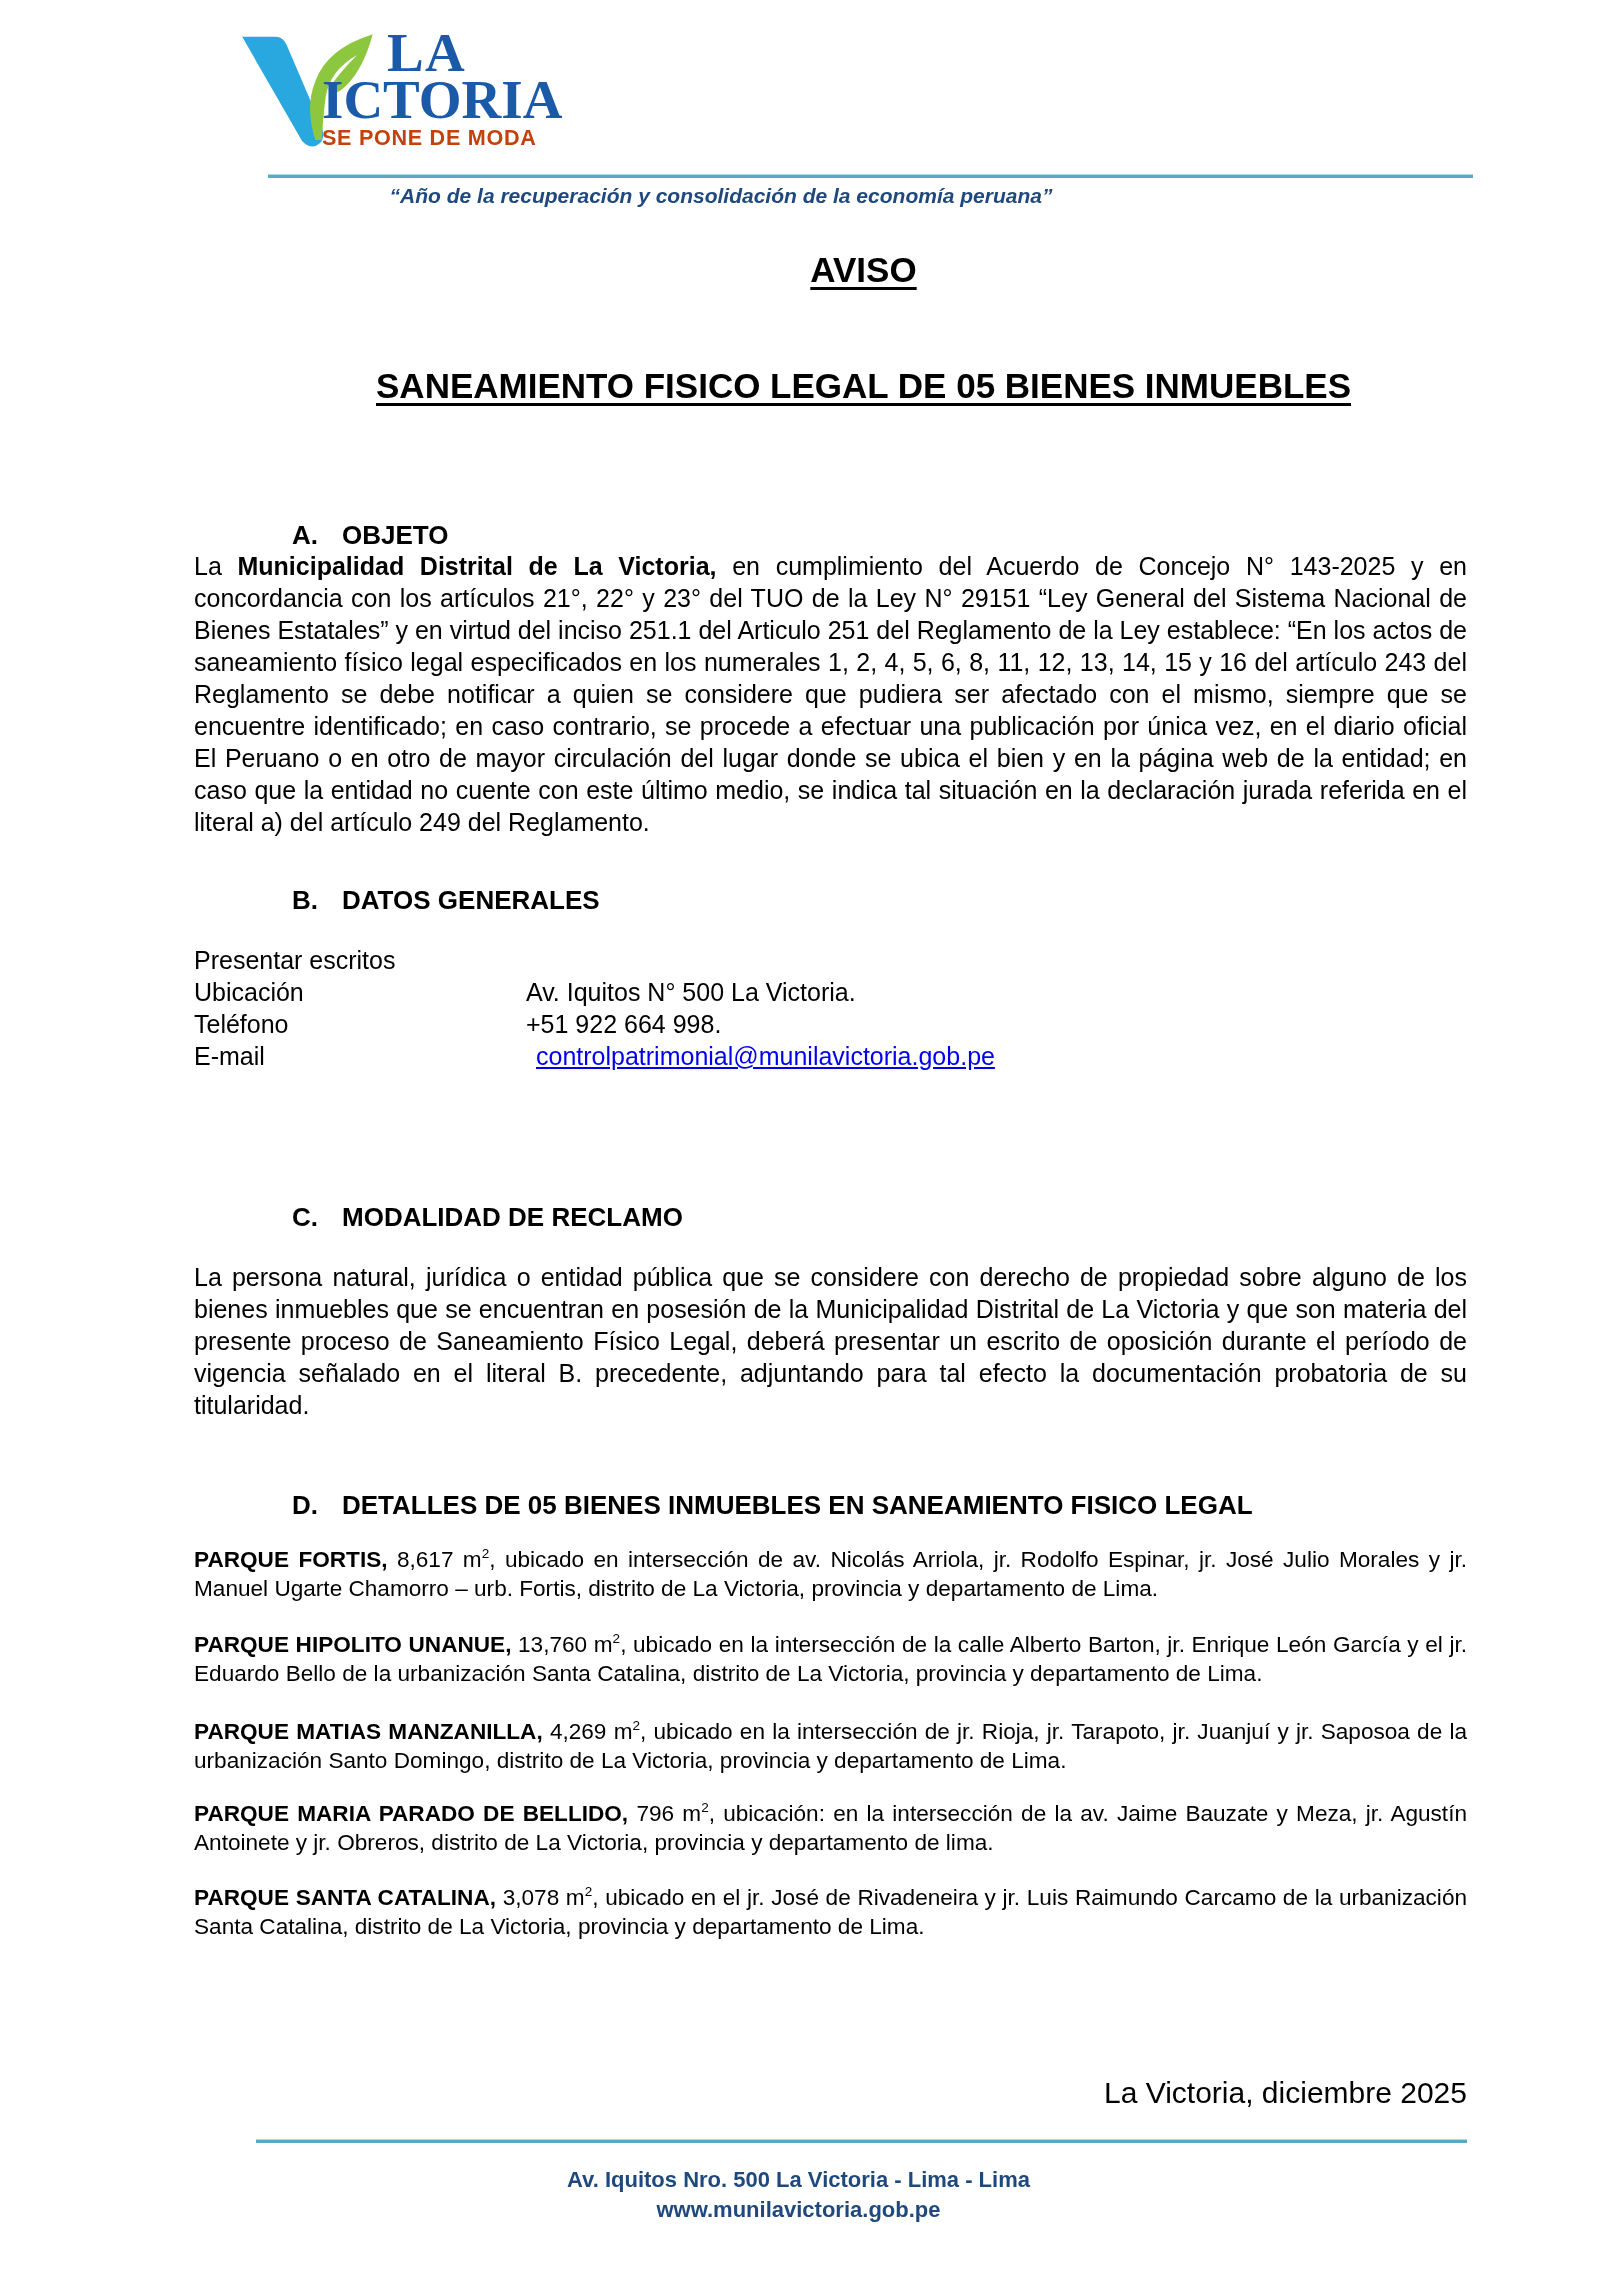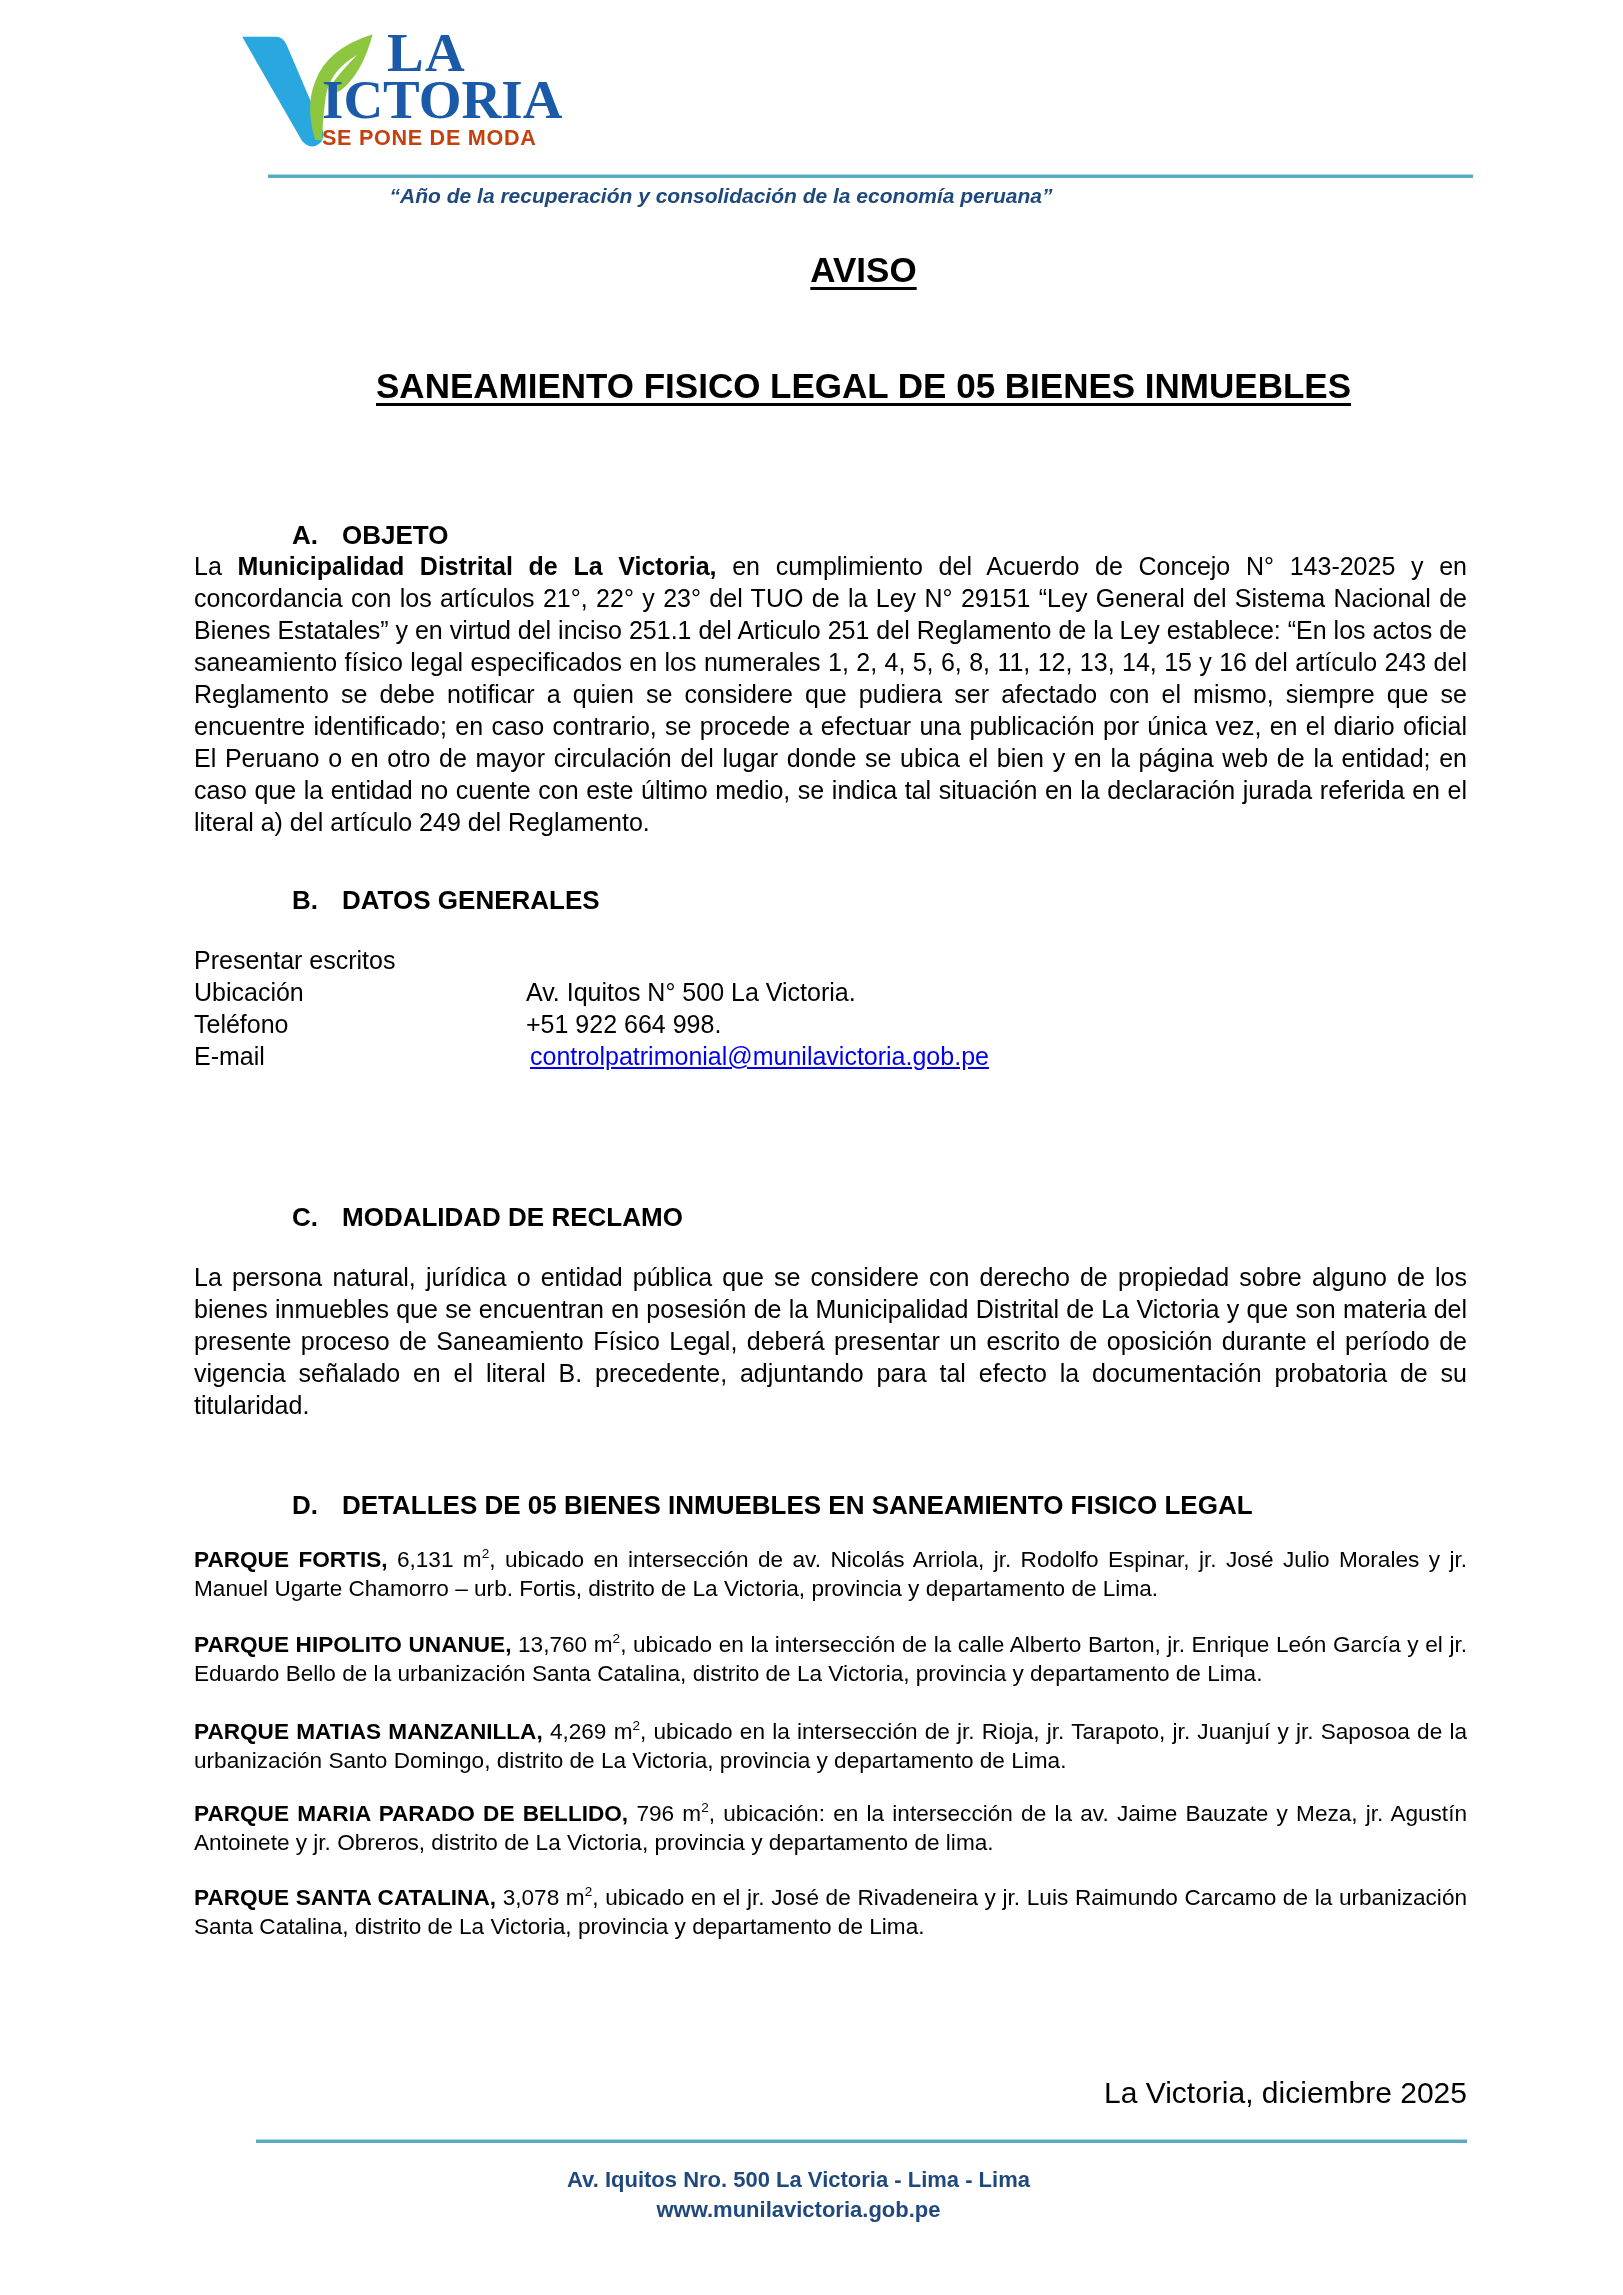--- a/index.html
+++ b/index.html
@@ -33,21 +33,21 @@
   .section-h .letter { display: inline-block; width: 50px; }
 
   .para { position: absolute; left: 194px; width: 1273px; font-size: 25px; line-height: 32px;
           text-align: justify; }
   .para b { font-weight: bold; }
 
   .data-table { position: absolute; left: 194px; top: 944px; font-size: 25px; line-height: 32px; }
   .data-row { display: flex; white-space: nowrap; }
   .data-label { width: 332px; }
   .data-value { }
-  .email-link { color: #0000ee; text-decoration: underline; margin-left: 4px; }
+  .email-link { color: #0000ee; text-decoration: underline; margin-left: 10px; }
 
   .item { position: absolute; left: 194px; width: 1273px; font-size: 22.6px; line-height: 29px;
           text-align: justify; }
   .item sup { font-size: 60%; line-height: 0; }
 
   #signature { right: 156px; top: 2076px; font-size: 30px; }
 
   .footer-line { position: absolute; left: 0; width: 1623px; text-align: center; font-weight: bold;
                  font-size: 22px; color: #1f497d; margin-left: -13px; }
   #footer-address { top: 2167px; }
@@ -100,21 +100,21 @@
 
 <div class="section-h" style="top:1202px;">
   <span class="letter">C.</span><span>MODALIDAD DE RECLAMO</span>
 </div>
 <div class="para" style="top:1261px;">La persona natural, jurídica o entidad pública que se considere con derecho de propiedad sobre alguno de los bienes inmuebles que se encuentran en posesión de la Municipalidad Distrital de La Victoria y que son materia del presente proceso de Saneamiento Físico Legal, deberá presentar un escrito de oposición durante el período de vigencia señalado en el literal B. precedente, adjuntando para tal efecto la documentación probatoria de su titularidad.</div>
 
 <div class="section-h" style="top:1490px;">
   <span class="letter">D.</span><span>DETALLES DE 05 BIENES INMUEBLES EN SANEAMIENTO FISICO LEGAL</span>
 </div>
 
-<div class="item" style="top:1545px;"><b>PARQUE FORTIS,</b><span> 6,131 m</span><sup>2</sup><span>, ubicado en intersección de av. Nicolás Arriola, jr. Rodolfo Espinar, jr. José Julio Morales y jr. Manuel Ugarte Chamorro – urb. Fortis, distrito de La Victoria, provincia y departamento de Lima.</span></div>
+<div class="item" style="top:1545px;"><b>PARQUE FORTIS,</b><span> 8,617 m</span><sup>2</sup><span>, ubicado en intersección de av. Nicolás Arriola, jr. Rodolfo Espinar, jr. José Julio Morales y jr. Manuel Ugarte Chamorro – urb. Fortis, distrito de La Victoria, provincia y departamento de Lima.</span></div>
 
 <div class="item" style="top:1630px;"><b>PARQUE HIPOLITO UNANUE,</b><span> 13,760 m</span><sup>2</sup><span>, ubicado en la intersección de la calle Alberto Barton, jr. Enrique León García y el jr. Eduardo Bello de la urbanización Santa Catalina, distrito de La Victoria, provincia y departamento de Lima.</span></div>
 
 <div class="item" style="top:1717px;"><b>PARQUE MATIAS MANZANILLA,</b><span> 4,269 m</span><sup>2</sup><span>, ubicado en la intersección de jr. Rioja, jr. Tarapoto, jr. Juanjuí y jr. Saposoa de la urbanización Santo Domingo, distrito de La Victoria, provincia y departamento de Lima.</span></div>
 
 <div class="item" style="top:1799px;"><b>PARQUE MARIA PARADO DE BELLIDO,</b><span> 796 m</span><sup>2</sup><span>, ubicación: en la intersección de la av. Jaime Bauzate y Meza, jr. Agustín Antoinete y jr. Obreros, distrito de La Victoria, provincia y departamento de lima.</span></div>
 
 <div class="item" style="top:1883px;"><b>PARQUE SANTA CATALINA,</b><span> 3,078 m</span><sup>2</sup><span>, ubicado en el jr. José de Rivadeneira y jr. Luis Raimundo Carcamo de la urbanización Santa Catalina, distrito de La Victoria, provincia y departamento de Lima.</span></div>
 
 <div id="signature" class="abs">La Victoria, diciembre 2025</div>

